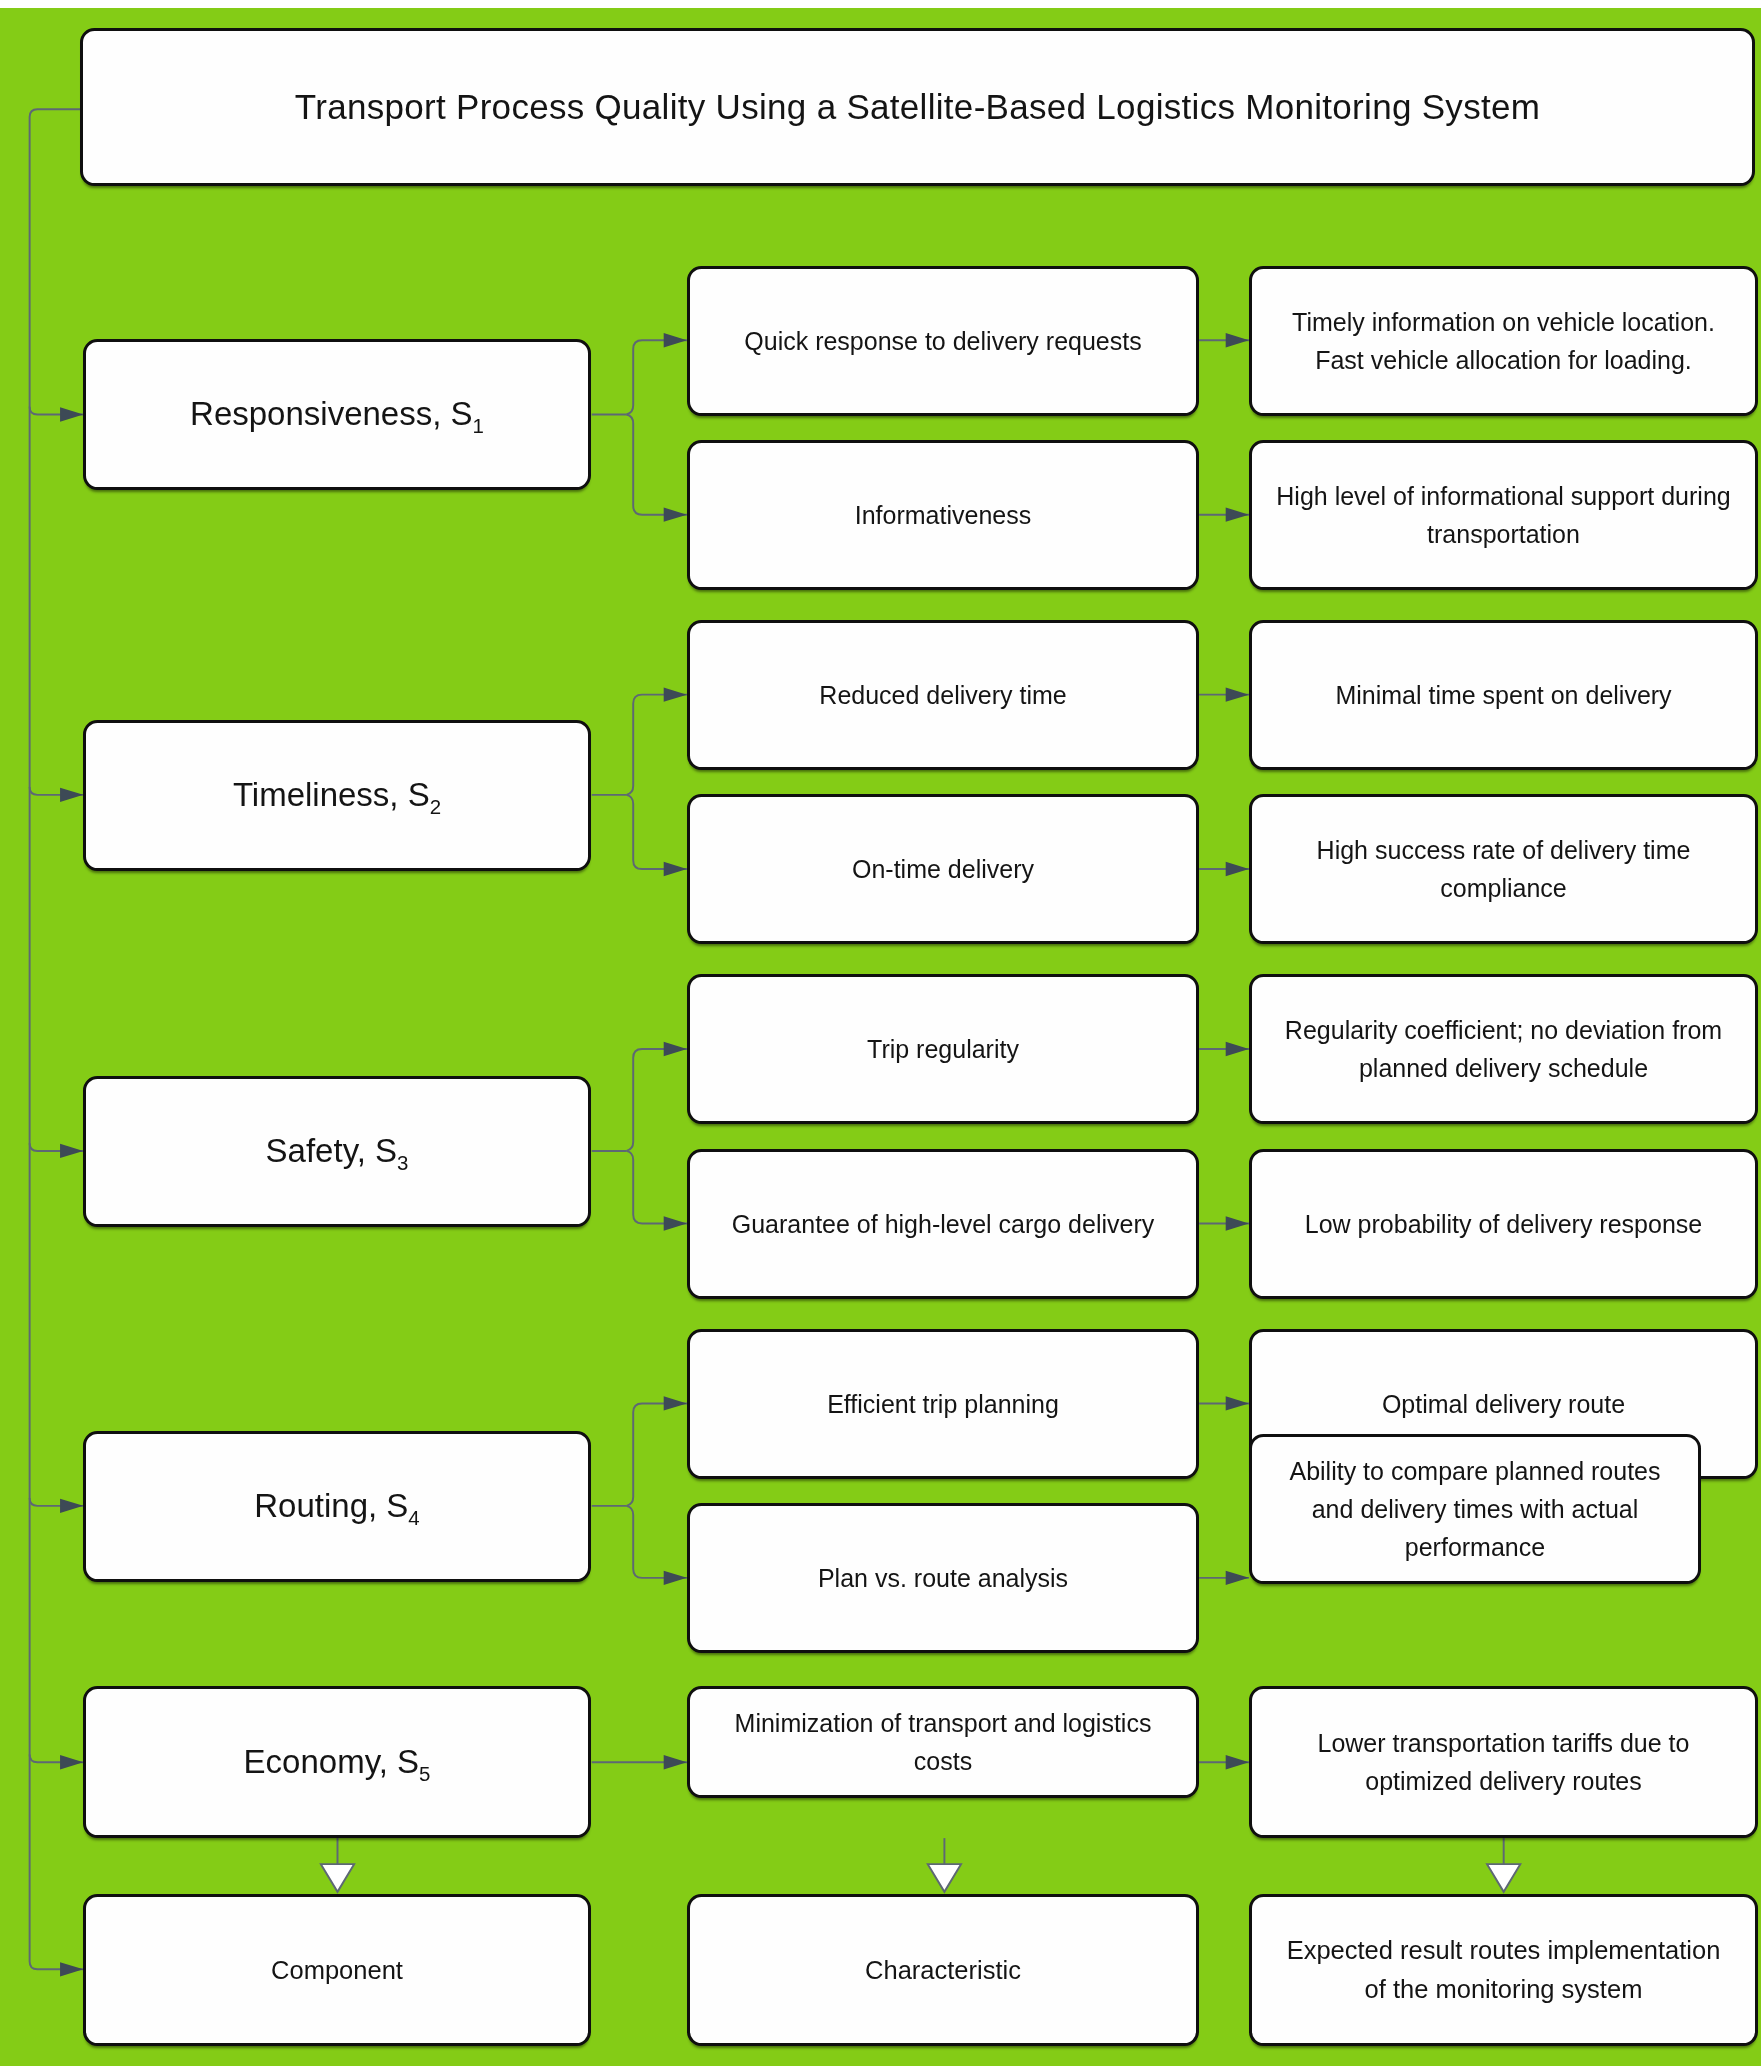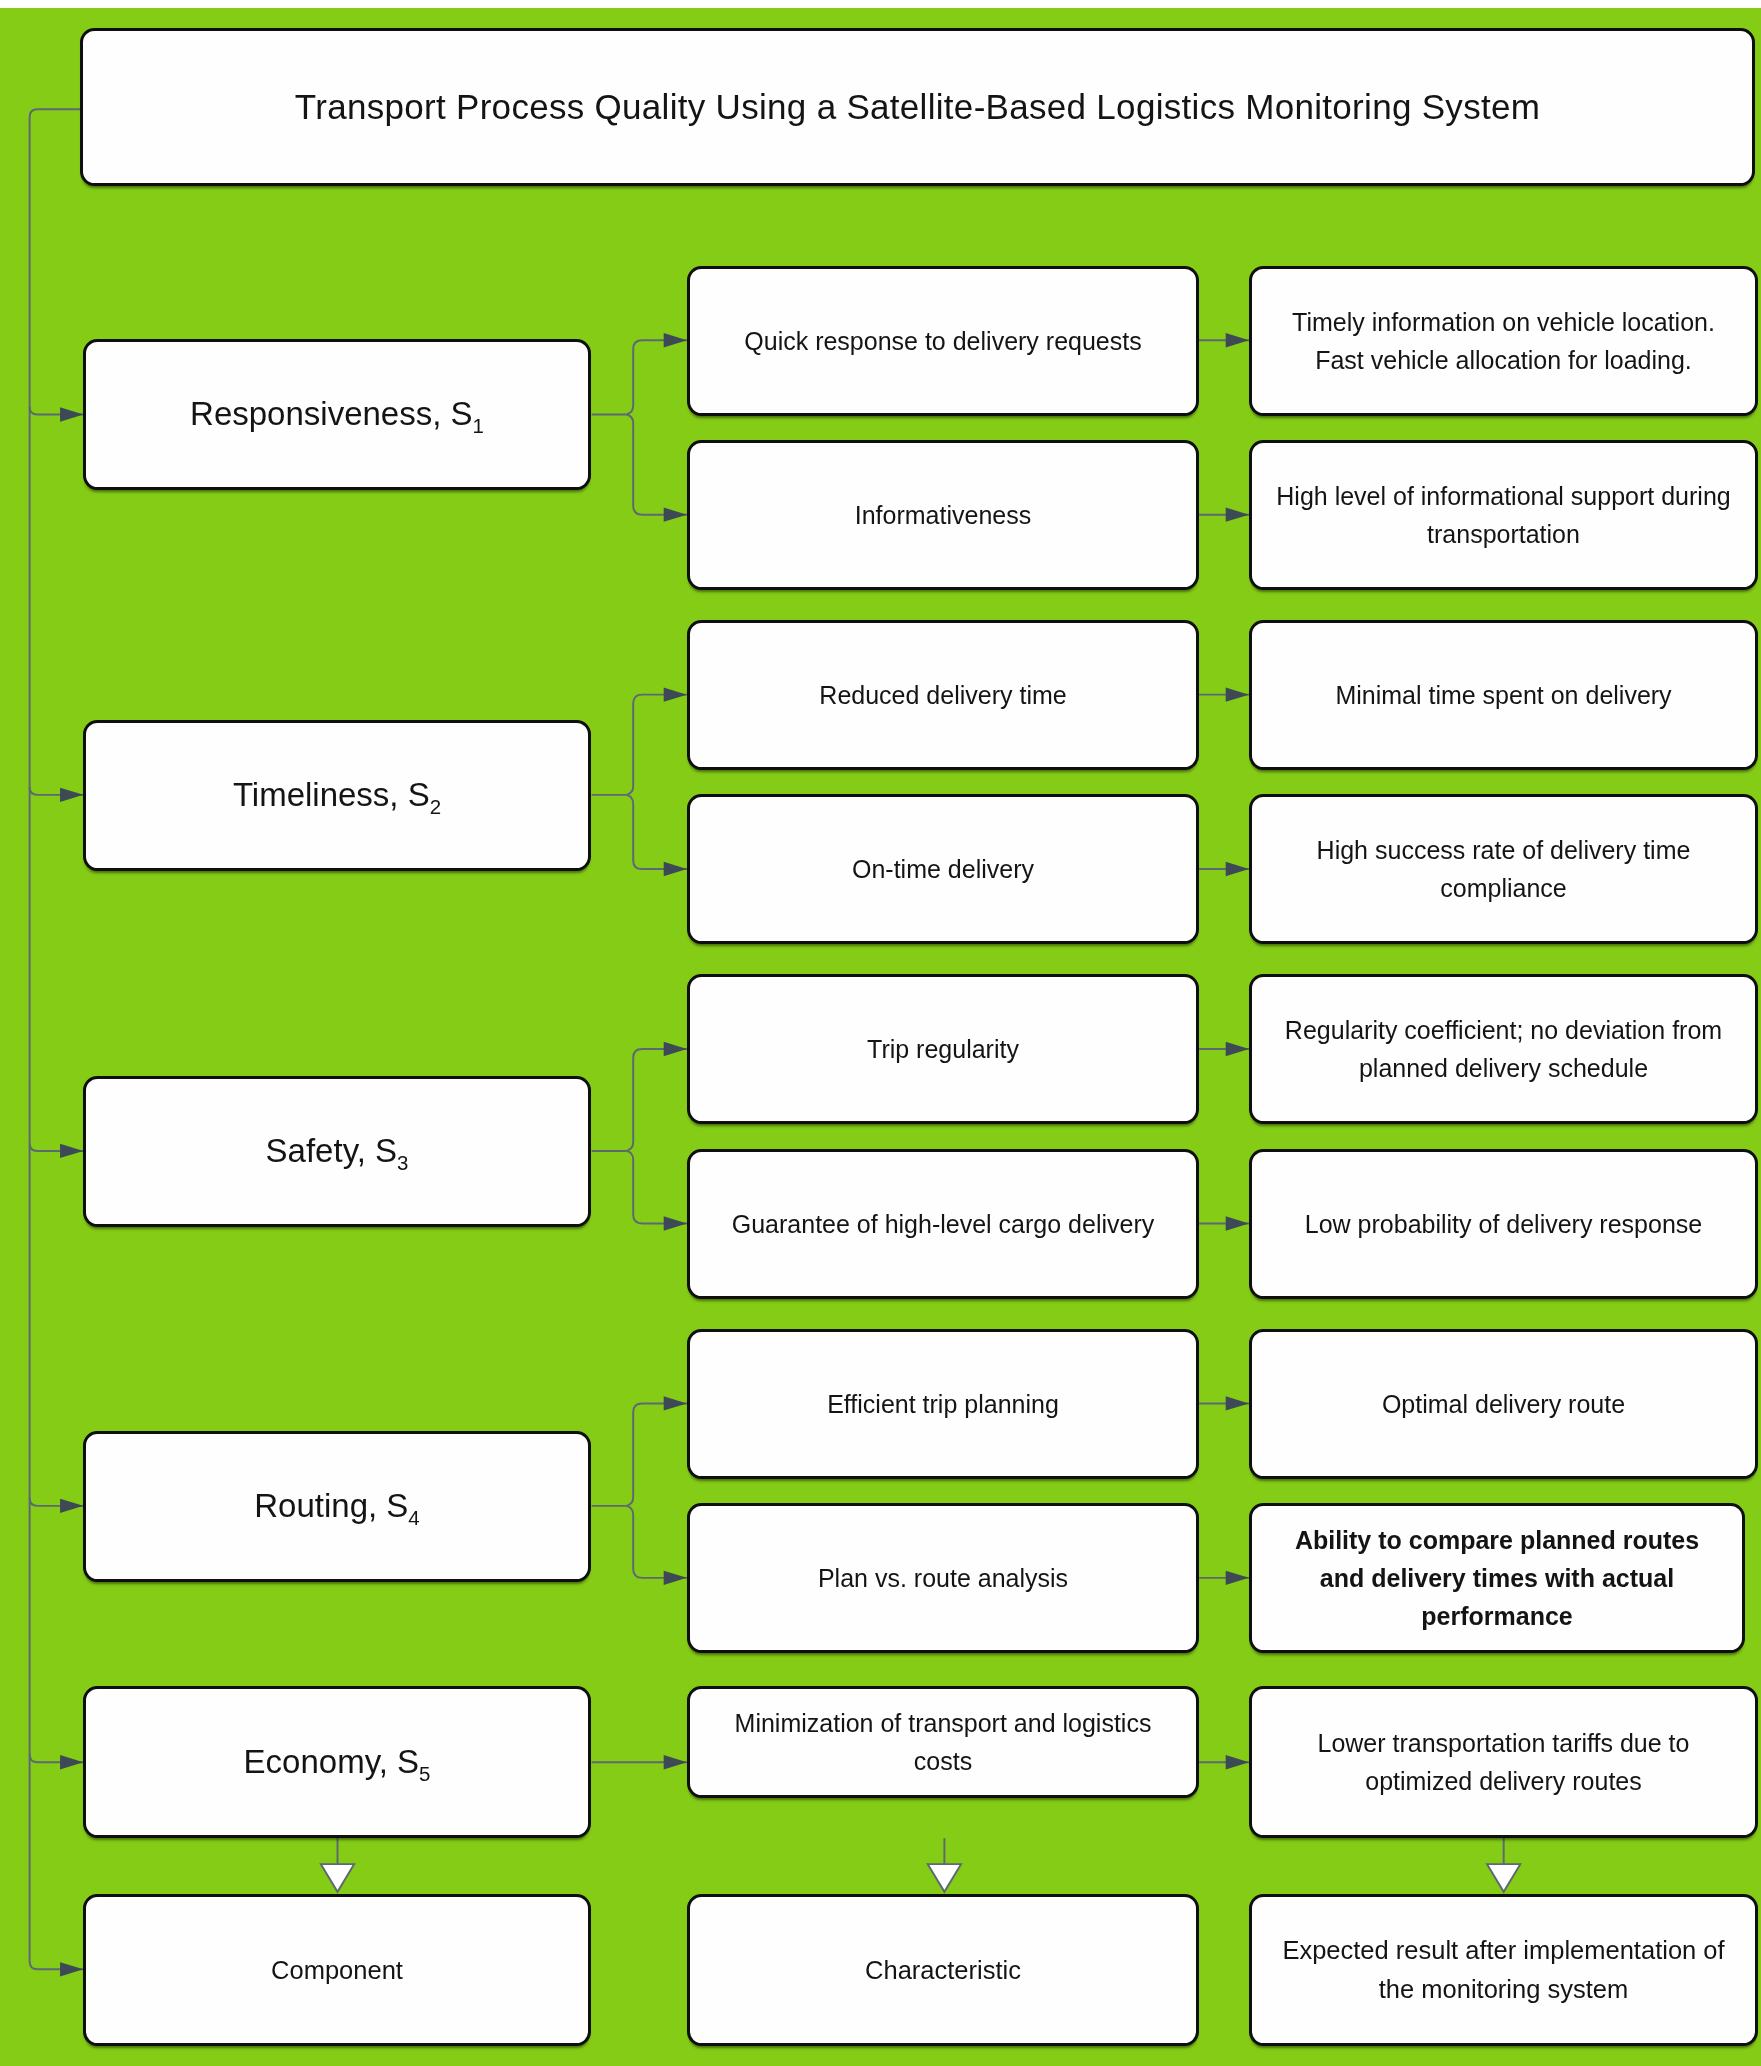--- a/index.html
+++ b/index.html
@@ -173,31 +173,31 @@
   </div>
   <div class="box cell-box" style="left:1249px; top:966px; width:509px; height:150px;">
     <span>Regularity coefficient; no deviation from planned delivery schedule</span>
   </div>
   <div class="box cell-box" style="left:1249px; top:1141px; width:509px; height:150px;">
     <span>Low probability of delivery response</span>
   </div>
   <div class="box cell-box" style="left:1249px; top:1321px; width:509px; height:150px;">
     <span>Optimal delivery route</span>
   </div>
-  <div class="box cell-box" style="left:1249px; top:1495px; width:496px; height:150px;font-weight:bold;">
+  <div class="box cell-box" style="left:1249px; top:1426px; width:452px; height:150px;">
     <span>Ability to compare planned routes and delivery times with actual performance</span>
   </div>
   <div class="box cell-box" style="left:1249px; top:1678px; width:509px; height:152px;">
     <span>Lower transportation tariffs due to optimized delivery routes</span>
   </div>
 
   <div class="box legend-box" style="left:83px; top:1886px; width:508px; height:152px;">
     <span>Component</span>
   </div>
   <div class="box legend-box" style="left:687px; top:1886px; width:512px; height:152px;">
     <span>Characteristic</span>
   </div>
   <div class="box legend-box" style="left:1249px; top:1886px; width:509px; height:152px;">
-    <span>Expected result after implementation of the monitoring system</span>
+    <span>Expected result routes implementation of the monitoring system</span>
   </div>
 
 </div>
 
 
 </body></html>

